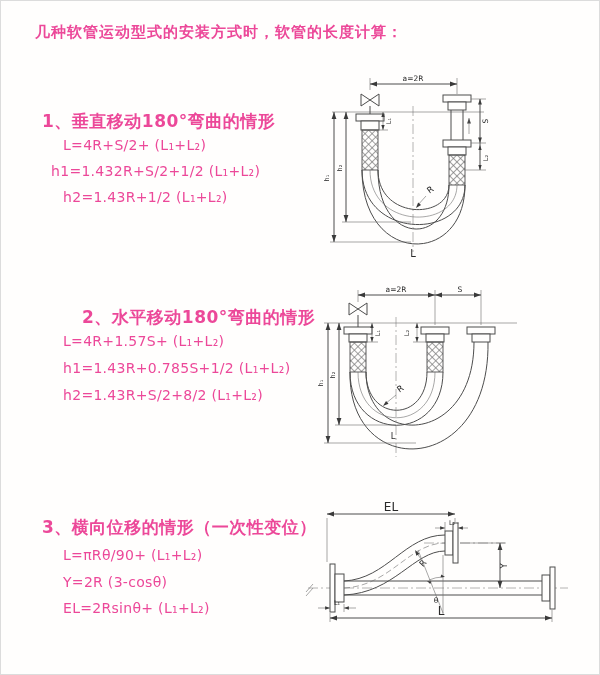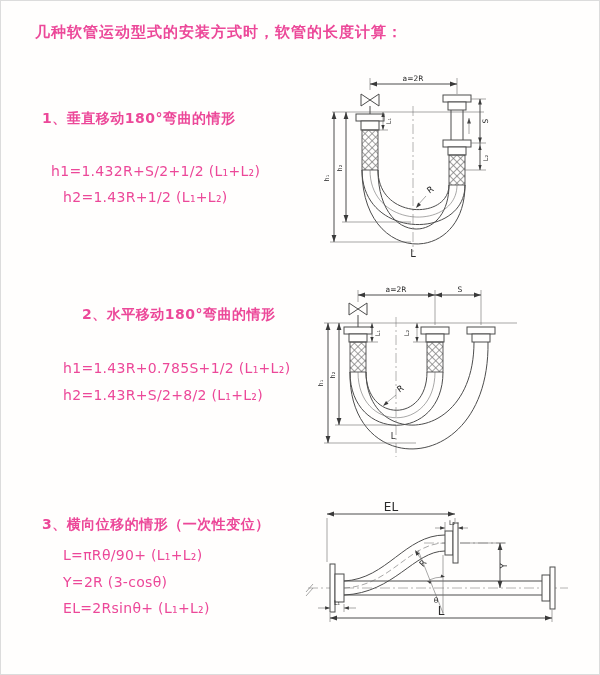--- a/index.html
+++ b/index.html
@@ -1,43 +1,45 @@
 <!DOCTYPE html>
 <html><head>
 <meta charset="utf-8">
 <style>
   html,body{margin:0;padding:0;background:#fff;}
   .page{position:relative;width:600px;height:675px;background:#fffefd;outline:1px solid #dcdcdc;outline-offset:-1px;overflow:hidden;
         font-family:"DejaVu Sans","Liberation Sans",sans-serif;color:#ec4899;}
   .title{position:absolute;font-size:15px;font-weight:600;letter-spacing:1px;}
-  .heading{position:absolute;font-size:14px;font-weight:600;letter-spacing:0.5px;}
+  .heading{position:absolute;font-size:17px;font-weight:600;letter-spacing:0.5px;}
   .formula{position:absolute;font-size:14px;font-weight:500;letter-spacing:0.3px;}
   svg{position:absolute;overflow:visible;}
   .ln{stroke:#4d4d4d;stroke-width:1;fill:none;}
   .tn{stroke:#6d6d6d;stroke-width:0.6;fill:none;}
   .cl{stroke:#8c8c8c;stroke-width:0.65;fill:none;stroke-dasharray:10 3 2 3;}
   .hd{stroke:#6d6d6d;stroke-width:0.6;fill:none;stroke-dasharray:6 3;}
   .fl{fill:#fffefd;stroke:#4d4d4d;stroke-width:1;}
   .br{stroke:#4d4d4d;stroke-width:0.9;}
   .ah{fill:#3a3a3a;stroke:none;}
   text{fill:#2a2a2a;font-family:"DejaVu Sans","Liberation Sans",sans-serif;}
   .t6{font-size:6.5px;}.t7{font-size:7.5px;}.t8{font-size:8.5px;}.t9{font-size:10px;}.t11{font-size:12px;}
 </style>
 </head>
 <body>
 
 <div class="page">
 
   <div class="title" style="left:35px;top:23px;">几种软管运动型式的安装方式时，软管的长度计算：</div>
 
   <div class="heading" style="left:42px;top:110px;">1、垂直移动180°弯曲的情形</div>
+  <div class="formula" style="left:63px;top:137px;">L=4R+S/2+ (L₁+L₂)</div>
   <div class="formula" style="left:51px;top:163px;">h1=1.432R+S/2+1/2 (L₁+L₂)</div>
   <div class="formula" style="left:63px;top:189px;">h2=1.43R+1/2 (L₁+L₂)</div>
 
   <div class="heading" style="left:42px;top:306px;margin-left:40px;">2、水平移动180°弯曲的情形</div>
+  <div class="formula" style="left:63px;top:333px;">L=4R+1.57S+ (L₁+L₂)</div>
   <div class="formula" style="left:63px;top:360px;">h1=1.43R+0.785S+1/2 (L₁+L₂)</div>
   <div class="formula" style="left:63px;top:387px;">h2=1.43R+S/2+8/2 (L₁+L₂)</div>
 
   <div class="heading" style="left:42px;top:516px;">3、横向位移的情形（一次性变位）</div>
   <div class="formula" style="left:63px;top:547px;text-align:center;">L=πRθ/90+ (L₁+L₂)</div>
   <div class="formula" style="left:63px;top:574px;">Y=2R (3-cosθ)</div>
   <div class="formula" style="left:63px;top:600px;">EL=2Rsinθ+ (L₁+L₂)</div>
 
   <svg style="left:312px;top:70px;" width="250" height="190" viewBox="0 0 250 190">
     <defs>

